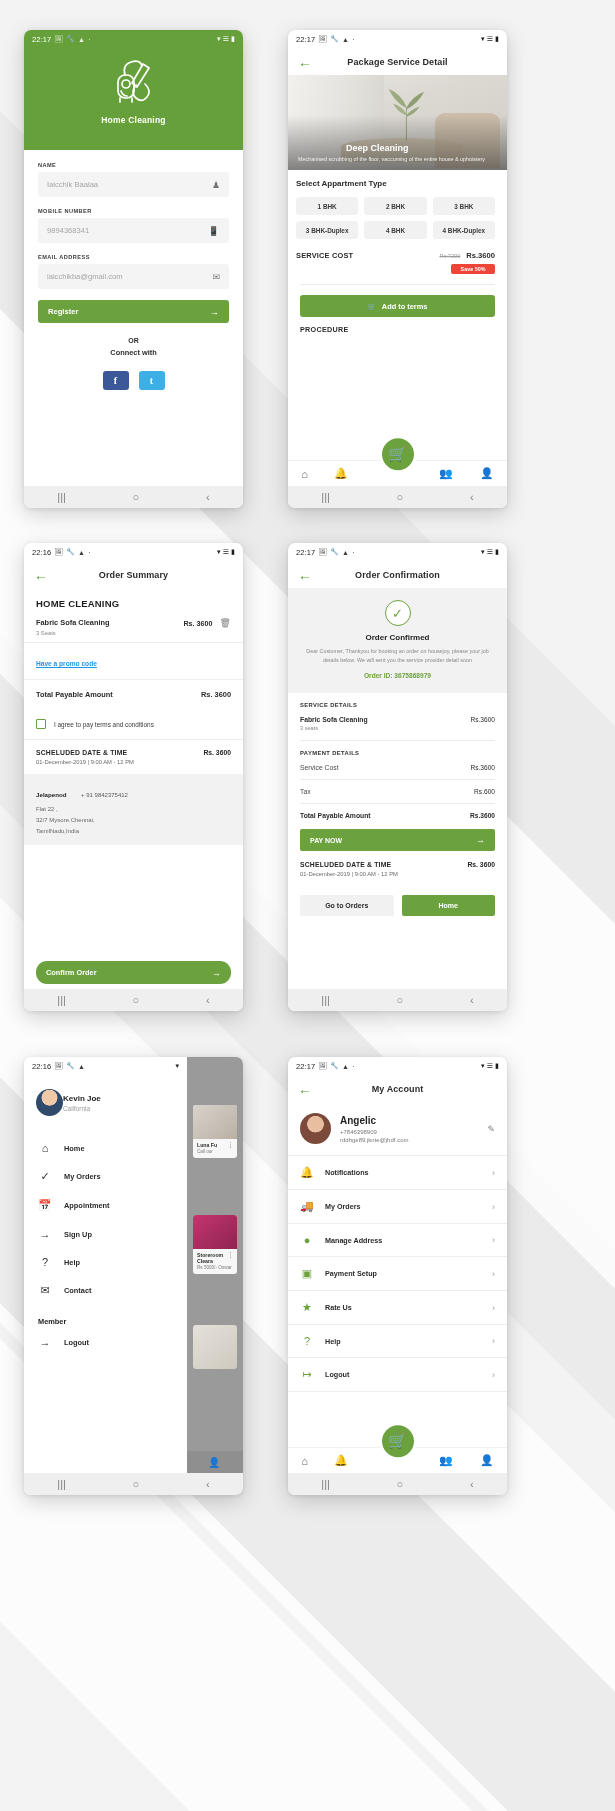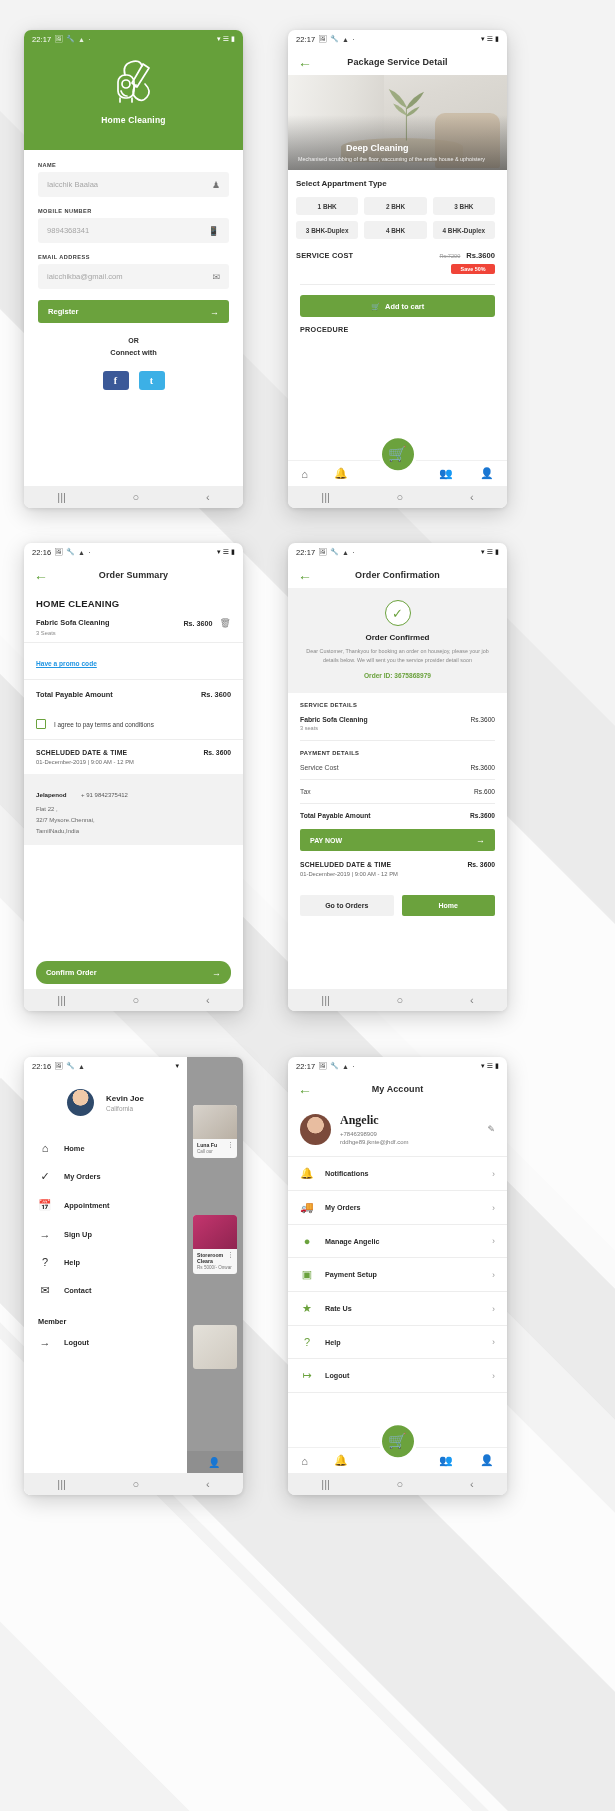--- a/index.html
+++ b/index.html
@@ -237,21 +237,21 @@
     flex:1; height:21px; border-radius:2px; display:flex; align-items:center;
     justify-content:center; font-size:7px; font-weight:700;
   }
   .twobtn .b.grey { background:#f1f1f1; color:#2b2b2b; }
   .twobtn .b.green { background:#6ba23d; color:#fff; }
 
   
   .drawer { display:flex; height:100%; }
   .drawer .left { width:163px; background:#fff; }
   .drawer .right { width:56px; background:#9a9a9a; position:relative; overflow:hidden; }
-  .profrow { display:flex; align-items:center; gap:12px; padding:14px 12px 12px 12px;justify-content:center; }
+  .profrow { display:flex; align-items:center; gap:0; padding:14px 12px 12px 12px; }
   .avatar {
     width:27px; height:27px; border-radius:50%;
     background: radial-gradient(circle at 50% 32%, #f0c9a8 0 34%, #2f4a6b 36% 100%);
     position: relative; overflow: hidden; flex: none;
   }
   .avatar.a2 { background: radial-gradient(circle at 50% 36%, #e8bda0 0 32%, #7b4a3b 34% 100%); }
   .profrow .nm { font-size:8px; font-weight:700; color:#1f1f1f; }
   .profrow .sub { font-size:6.4px; color:#9a9a9a; margin-top:2px; }
   .menu { padding: 6px 0 0 0; }
   .mitem { display:flex; align-items:center; gap:12px; padding:8px 14px; }
@@ -261,21 +261,21 @@
   .card-sm {
     position:absolute; left:6px; right:6px; border-radius:3px; background:#f7f7f7; overflow:hidden;
   }
   .card-sm .img { height:34px; }
   .card-sm .ttl { font-size:5.2px; font-weight:700; color:#2b2b2b; padding:3px 4px 0 4px;}
   .card-sm .sb { font-size:4.6px; color:#7a7a7a; padding:1px 4px 4px 4px;}
   .card-sm .dots { position:absolute; right:3px; top:36px; font-size:7px; color:#6a6a6a;}
 
   
   .acc-prof { display:flex; align-items:center; gap:9px; padding:11px 12px; }
-  .acc-prof .nm { font-size:12px; font-weight:700; color:#1f1f1f;font-family:Liberation Serif, serif; }
+  .acc-prof .nm { font-size:10px; font-weight:700; color:#1f1f1f; }
   .acc-prof .ph { font-size:6px; color:#7a7a7a; margin-top:3px; }
   .acc-prof .em { font-size:6px; color:#7a7a7a; margin-top:2px; }
   .acc-prof .pen { margin-left:auto; font-size:9px; color:#7a7a7a; }
   .acc-item { display:flex; align-items:center; gap:11px; padding:10px 12px; }
   .acc-item .ai { width:14px; font-size:11px; color:#6ba23d; display:flex; justify-content:center; }
   .acc-item .al { font-size:7.2px; color:#2b2b2b; font-weight:600; }
   .acc-item .chev { margin-left:auto; font-size:9px; color:#9a9a9a; }
 </style>
 </head>
 <body>
@@ -419,21 +419,21 @@
         <span class="now">Rs.3600</span>
       </span>
     </div>
     <div class="saverow">
       <div class="savebadge">Save 50%</div>
     </div>
   </div>
   <div class="hr"></div>
   <div class="cartbtn">
     <span>🛒</span>
-    <span>Add to cart</span>
+    <span>Add to terms</span>
   </div>
   <div class="procedure">PROCEDURE</div>
 
   <div class="tabbar" style="position:absolute; bottom:22px; left:0; right:0;">
     <span class="ti">⌂</span>
     <span class="ti">🔔</span>
     <span style="width:38px"></span>
     <span class="ti acc">👥</span>
     <span class="ti">👤</span>
     <div class="fab">
@@ -729,21 +729,21 @@
   </div>
   <div class="divider"></div>
   <div class="acc-item">
     <span class="ai">🚚</span>
     <span class="al">My Orders</span>
     <span class="chev">›</span>
   </div>
   <div class="divider"></div>
   <div class="acc-item">
     <span class="ai">●</span>
-    <span class="al">Manage Angelic</span>
+    <span class="al">Manage Address</span>
     <span class="chev">›</span>
   </div>
   <div class="divider"></div>
   <div class="acc-item">
     <span class="ai">▣</span>
     <span class="al">Payment Setup</span>
     <span class="chev">›</span>
   </div>
   <div class="divider"></div>
   <div class="acc-item">

